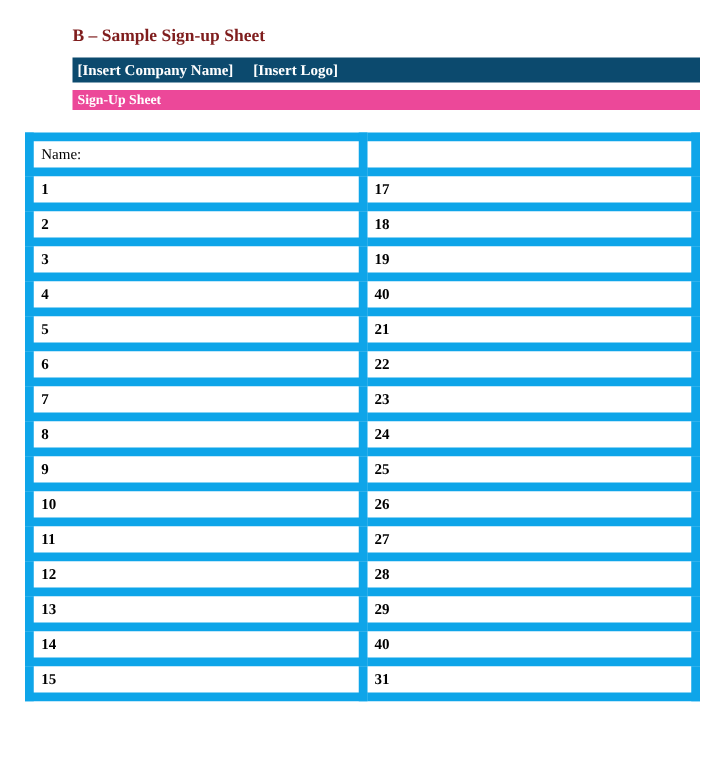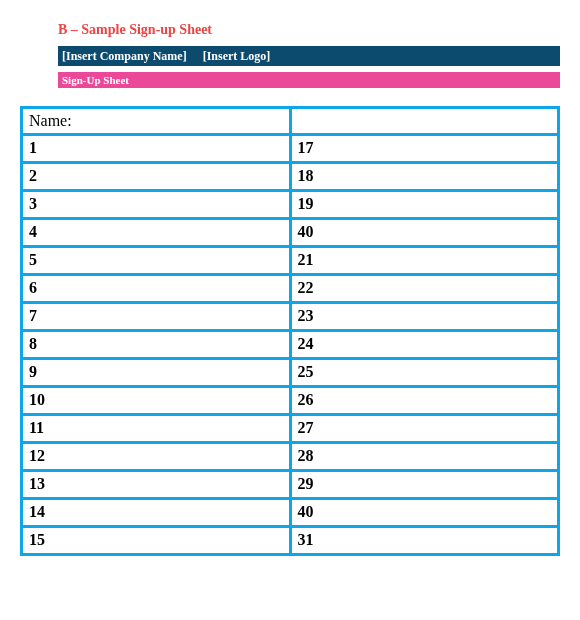--- a/index.html
+++ b/index.html
@@ -6,21 +6,21 @@
     body {
       width: 580px;
       height: 620px;
       background: #fff;
       font-family: "Times New Roman", Times, serif;
       padding: 22px 20px 0 20px;
     }
     .title {
       font-size: 14px;
       font-weight: bold;
-      color: #ef4444;
+      color: #7f1d1d;
       margin-left: 38px;
       margin-bottom: 8px;
     }
     .banner {
       background: #0c4a6e;
       margin-left: 38px;
       margin-right: 0;
       height: 20px;
       display: flex;
       align-items: center;
@@ -45,25 +45,25 @@
     .subbanner span {
       color: #fff;
       font-weight: bold;
       font-size: 11px;
     }
     table {
       border-collapse: collapse;
       width: 100%;
     }
     td {
-      border: 3px solid #0ea5e9;
+      border: 7px solid #0ea5e9;
       height: 28px;
       vertical-align: top;
       padding: 3px 6px;
-      font-size: 16px;
+      font-size: 12px;
     }
     .header-row td {
       height: 24px;
     }
     .name-label {
       font-weight: normal;
     }
     .num {
       font-weight: bold;
     }

